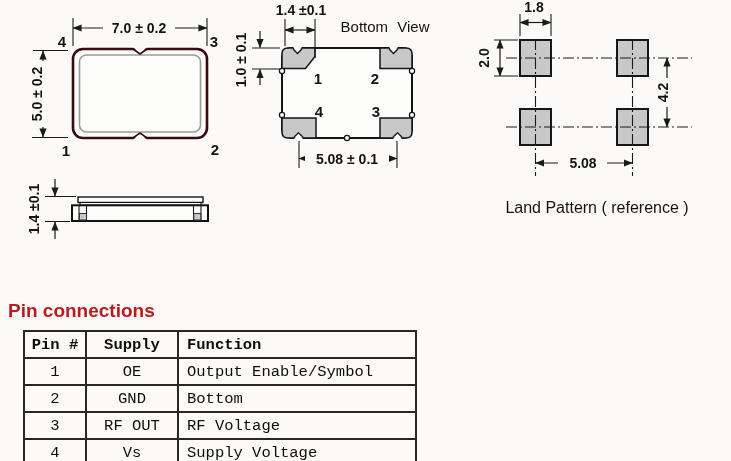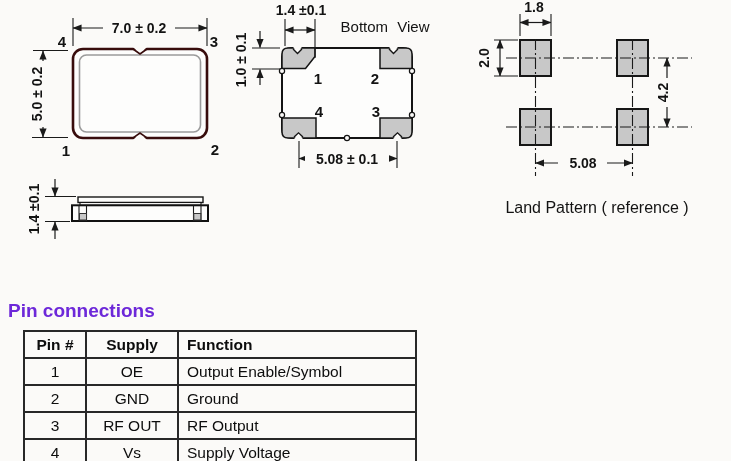--- a/index.html
+++ b/index.html
@@ -12,30 +12,30 @@
   svg text { fill:#131313; font-family:"Liberation Sans", sans-serif; }
   svg .dim   { font-size:14px; font-weight:bold; }
   svg .pin   { font-size:15px; font-weight:600; }
   svg .title { font-size:15px; word-spacing:5px; }
   svg .caption { font-size:16px; }
   svg .thin  { stroke:#1a1a1a; stroke-width:1.1; fill:none; }
   svg .dimln { stroke:#1a1a1a; stroke-width:1.2; fill:none; }
   svg .bg    { fill:#fbfaf8; stroke:none; }
   .table-heading {
     position:absolute; left:8px; top:300px;
-    font-size:19px; font-weight:bold; color:#6d28d9;
+    font-size:19px; font-weight:bold; color:#b91c1c;
   }
   table.pin-table {
     position:absolute; left:23px; top:330px;
     border-collapse:collapse; font-size:15.5px; color:#0d0d0d;
     table-layout:fixed;
   }
   table.pin-table th, table.pin-table td {
     border:2px solid #282828; height:25px; padding:0 6px;
-    text-align:center; font-weight:normal; overflow:hidden; white-space:nowrap;
+    text-align:center; font-weight:normal; overflow:hidden; white-space:nowrap;font-family:Liberation Mono, monospace;
   }
   table.pin-table th { font-weight:bold; }
   table.pin-table .c-pin { width:48px; }
   table.pin-table .c-sym { width:78px; }
   table.pin-table .c-fun { width:222px; text-align:left; padding-left:8px; }
 </style>
 </head>
 <body>
 
 <div class="screen">
@@ -177,26 +177,26 @@
     </thead>
     <tbody>
       <tr>
         <td class="c-pin">1</td>
         <td class="c-sym">OE</td>
         <td class="c-fun">Output Enable/Symbol</td>
       </tr>
       <tr>
         <td class="c-pin">2</td>
         <td class="c-sym">GND</td>
-        <td class="c-fun">Ground</td>
+        <td class="c-fun">Bottom</td>
       </tr>
       <tr>
         <td class="c-pin">3</td>
         <td class="c-sym">RF OUT</td>
-        <td class="c-fun">RF Output</td>
+        <td class="c-fun">RF Voltage</td>
       </tr>
       <tr>
         <td class="c-pin">4</td>
         <td class="c-sym">Vs</td>
         <td class="c-fun">Supply Voltage</td>
       </tr>
     </tbody>
   </table>
 
 </div>

